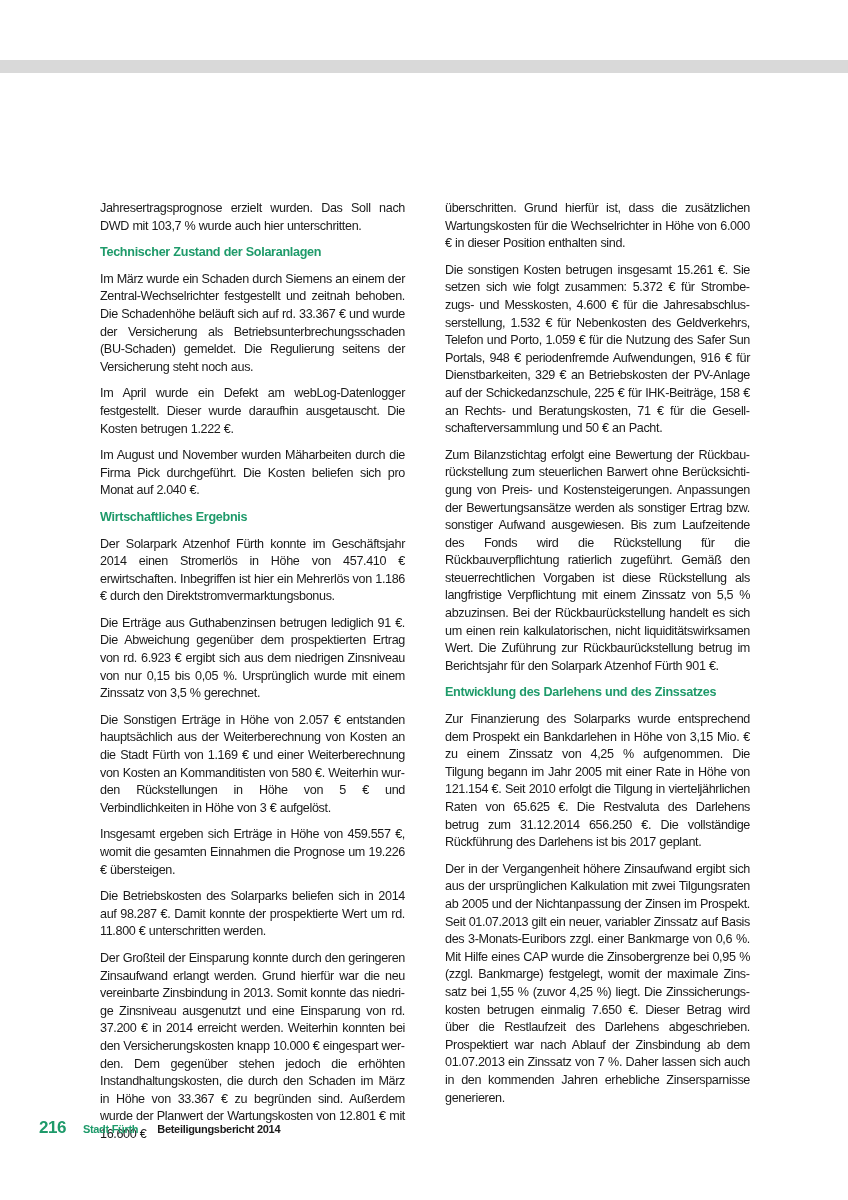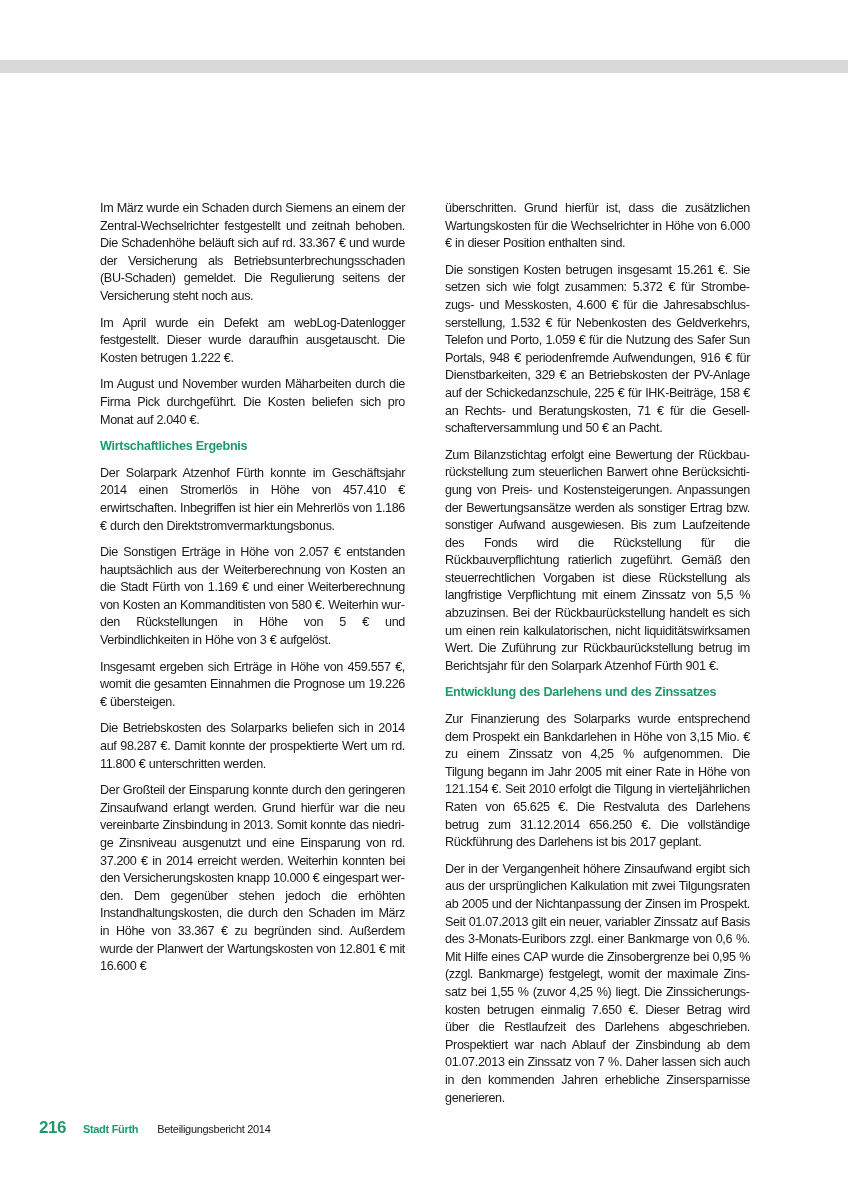--- a/index.html
+++ b/index.html
@@ -66,33 +66,37 @@
       font-size: 11px;
       font-weight: bold;
       color: #1e9a6a;
       margin-right: 19px;
       letter-spacing: -0.3px;
     }
     .footer-title {
       font-size: 11px;
       color: #1a1a1a;
       letter-spacing: -0.3px;
+      font-weight: bold;
     }
   </style>
 </head>
 <body>
 
 <div class="top-bar"></div>
 
 <div class="column col-left">
+  <p>Jahresertragsprognose erzielt wurden. Das Soll nach DWD mit 103,7 % wurde auch hier unterschritten.</p>
+  <h2>Technischer Zustand der Solaranlagen</h2>
   <p>Im März wurde ein Schaden durch Siemens an einem der Zentral-Wechselrichter festgestellt und zeitnah behoben. Die Schadenhöhe beläuft sich auf rd. 33.367 € und wurde der Versicherung als Betriebsunterbrechungsschaden (BU-Schaden) gemeldet. Die Regulierung seitens der Versicherung steht noch aus.</p>
   <p>Im April wurde ein Defekt am webLog-Datenlogger festge­stellt. Dieser wurde daraufhin ausgetauscht. Die Kosten betrugen 1.222 €.</p>
   <p>Im August und November wurden Mäharbeiten durch die Firma Pick durchgeführt. Die Kosten beliefen sich pro Monat auf 2.040 €.</p>
   <h2>Wirtschaftliches Ergebnis</h2>
   <p>Der Solarpark Atzenhof Fürth konnte im Geschäftsjahr 2014 einen Stromerlös in Höhe von 457.410 € erwirtschaf­ten. Inbegriffen ist hier ein Mehrerlös von 1.186 € durch den Direktstromvermarktungsbonus.</p>
+  <p>Die Erträge aus Guthabenzinsen betrugen lediglich 91 €. Die Abweichung gegenüber dem prospektierten Ertrag von rd. 6.923 € ergibt sich aus dem niedrigen Zinsniveau von nur 0,15 bis 0,05 %. Ursprünglich wurde mit einem Zinssatz von 3,5 % gerechnet.</p>
   <p>Die Sonstigen Erträge in Höhe von 2.057 € entstanden hauptsächlich aus der Weiterberechnung von Kosten an die Stadt Fürth von 1.169 € und einer Weiterberechnung von Kosten an Kommanditisten von 580 €. Weiterhin wur­den Rückstellungen in Höhe von 5 € und Verbindlichkeiten in Höhe von 3 € aufgelöst.</p>
   <p>Insgesamt ergeben sich Erträge in Höhe von 459.557 €, womit die gesamten Einnahmen die Prognose um 19.226 € übersteigen.</p>
   <p>Die Betriebskosten des Solarparks beliefen sich in 2014 auf 98.287 €. Damit konnte der prospektierte Wert um rd. 11.800 € unterschritten werden.</p>
   <p>Der Großteil der Einsparung konnte durch den geringeren Zinsaufwand erlangt werden. Grund hierfür war die neu vereinbarte Zinsbindung in 2013. Somit konnte das niedri­ge Zinsniveau ausgenutzt und eine Einsparung von rd. 37.200 € in 2014 erreicht werden. Weiterhin konnten bei den Versicherungskosten knapp 10.000 € eingespart wer­den. Dem gegenüber stehen jedoch die erhöhten Instand­haltungskosten, die durch den Schaden im März in Höhe von 33.367 € zu begründen sind. Außerdem wurde der Planwert der Wartungskosten von 12.801 € mit 16.600 €</p>
 </div>
 
 <div class="column col-right">
   <p>überschritten. Grund hierfür ist, dass die zusätzlichen Wartungskosten für die Wechselrichter in Höhe von 6.000 € in dieser Position enthalten sind.</p>
   <p>Die sonstigen Kosten betrugen insgesamt 15.261 €. Sie setzen sich wie folgt zusammen: 5.372 € für Strombe­zugs- und Messkosten, 4.600 € für die Jahresabschlus­serstellung, 1.532 € für Nebenkosten des Geldverkehrs, Telefon und Porto, 1.059 € für die Nutzung des Safer Sun Portals, 948 € periodenfremde Aufwendungen, 916 € für Dienstbarkeiten, 329 € an Betriebskosten der PV-Anlage auf der Schickedanzschule, 225 € für IHK-Beiträge, 158 € an Rechts- und Beratungskosten, 71 € für die Gesell­schafterversammlung und 50 € an Pacht.</p>
   <p>Zum Bilanzstichtag erfolgt eine Bewertung der Rückbau­rückstellung zum steuerlichen Barwert ohne Berücksichti­gung von Preis- und Kostensteigerungen. Anpassungen der Bewertungsansätze werden als sonstiger Ertrag bzw. sonstiger Aufwand ausgewiesen. Bis zum Laufzeitende des Fonds wird die Rückstellung für die Rückbauverpflich­tung ratierlich zugeführt. Gemäß den steuerrechtlichen Vorgaben ist diese Rückstellung als langfristige Verpflich­tung mit einem Zinssatz von 5,5 % abzuzinsen. Bei der Rückbaurückstellung handelt es sich um einen rein kalku­latorischen, nicht liquiditätswirksamen Wert. Die Zufüh­rung zur Rückbaurückstellung betrug im Berichtsjahr für den Solarpark Atzenhof Fürth 901 €.</p>

